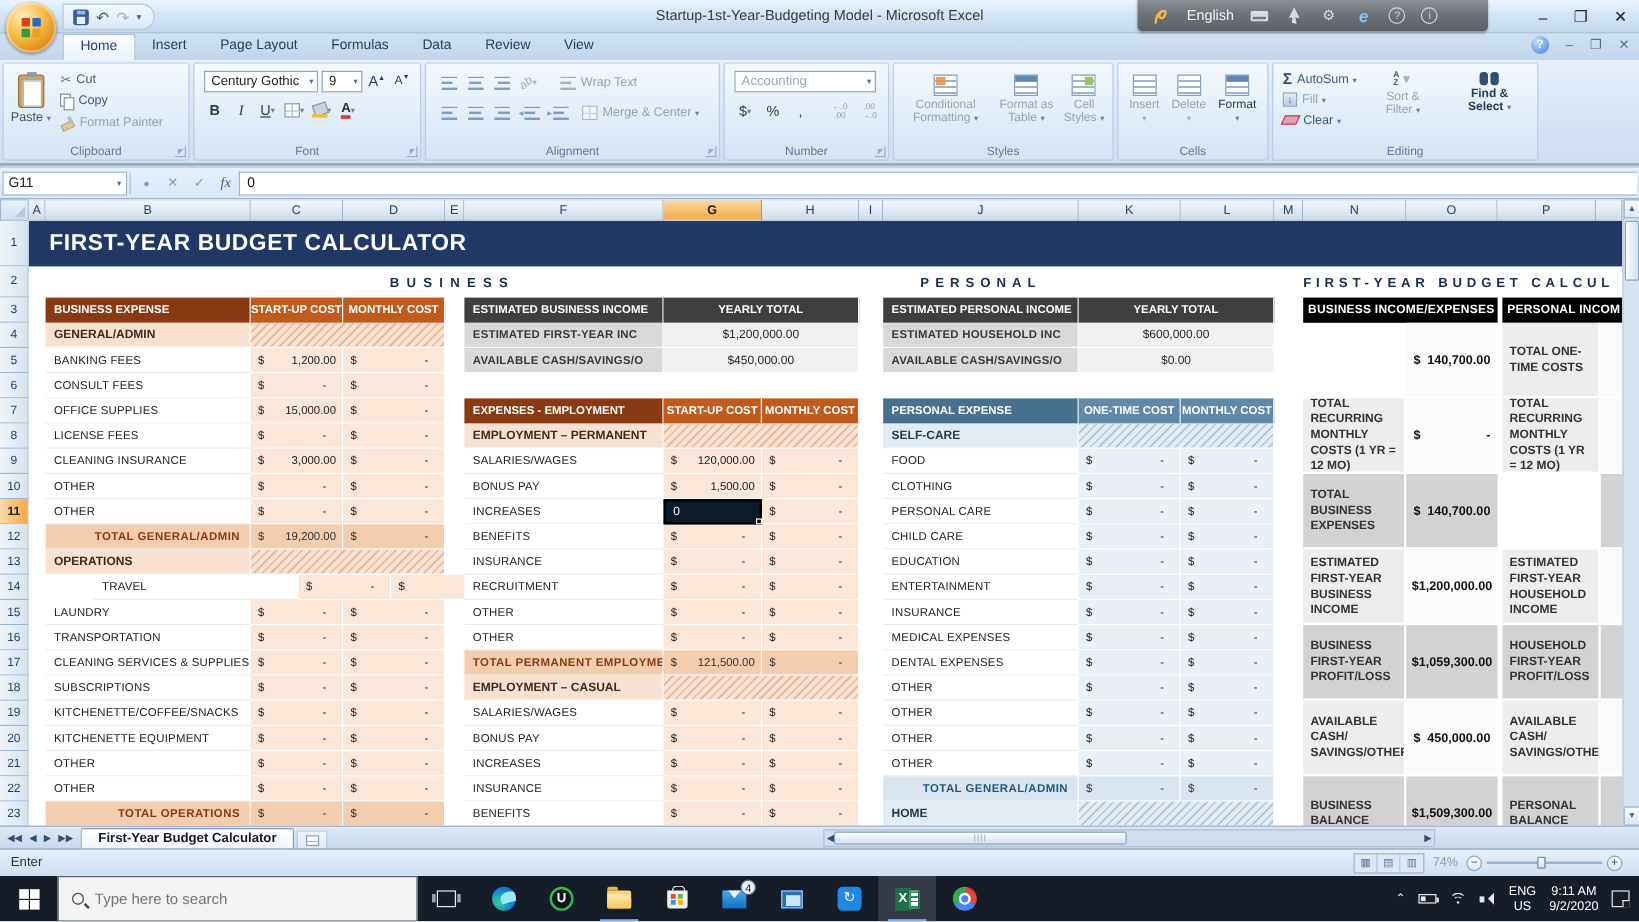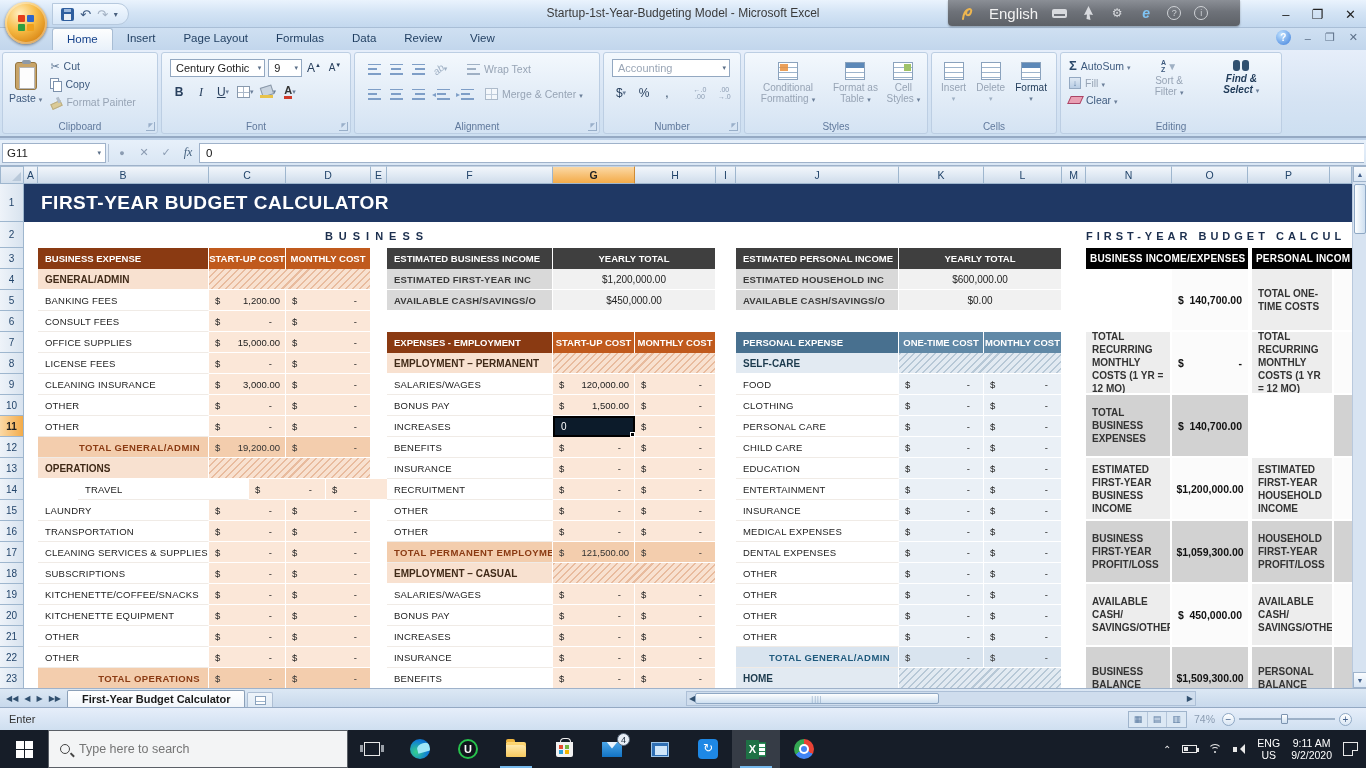--- a/index.html
+++ b/index.html
@@ -24,21 +24,21 @@
   .ic-save::before { content:""; position:absolute; left:3px; bottom:1px; width:7px; height:6px; background:#e8eef6; }
   .ic-save::after { content:""; position:absolute; left:3px; top:1px; width:7px; height:3px; background:#9db9dd; }
   .qat-btn { color:#3d5a82; font-size:13px; line-height:13px; }
   .qat-btn.dis { color:#a4b2c4; }
   .qat-dd { font-size:8px; color:#4a617f; }
   #win-title { position:absolute; left:0; right:0; top:0; height:28px; text-align:center; line-height:26px;
     color:#3a3a3a; font-size:12px; pointer-events:none; }
   #langbar { position:absolute; left:948px; top:0px; width:292px; height:26px; border-radius:0 0 4px 4px;
     background:linear-gradient(#8b8f96,#6e7279 45%,#5d6167); box-shadow:0 1px 2px rgba(0,0,0,.3);
     display:flex; align-items:center; gap:13px; padding:0 12px; z-index:25; }
-  #langbar .lb-txt { color:#f2f2f2; font-size:15px; }
+  #langbar .lb-txt { color:#f2f2f2; font-size:12px; }
   #langbar svg { display:block; }
   .lb-ic { width:16px; height:16px; display:flex; align-items:center; justify-content:center;
     color:#d8dade; font-size:12px; }
   .lb-ie { color:#7fc4f4; font-style:italic; font-weight:bold; font-size:14px; }
   .lb-circ { width:14px; height:14px; border:1.5px solid #cfd2d6; border-radius:50%; color:#cfd2d6;
     font-size:9px; display:flex; align-items:center; justify-content:center; }
   #win-controls { position:absolute; right:10px; top:0; height:28px; display:flex; gap:22px; align-items:center; }
   #win-controls span { color:#222; font-size:13px; }
 
   
@@ -612,21 +612,21 @@
         </div>
         <div class="big-btn" style="padding-top:2px;">
           <span style="display:flex;align-items:center;gap:1px;">
               <span class="ic-az">A<br>Z</span>
               <span class="ic-funnel">▼</span>
             </span>
           <span class="rbtn-txt dis two-line dd" style="font-size:10px;">Sort &amp; Filter</span>
         </div>
         <div class="big-btn" style="padding-top:3px;">
           <span class="ic-binoc"></span>
-          <span class="rbtn-txt two-line dd" style="font-size:10px;font-weight:bold;color:#1f3a58;font-style:italic;">Find &amp; Select</span>
+          <span class="rbtn-txt two-line dd" style="font-size:10px;font-weight:bold;color:#1f3a58;">Find &amp; Select</span>
         </div>
       </div>
       <div class="grp-label">Editing</div>
     </div>
   </div>
 
   <div id="formulabar">
     <div id="namebox">
       <span>G11</span>
         <span class="arr">▾</span>
@@ -684,20 +684,21 @@
         <div class="row-h" style="height: 21px;">19</div>
         <div class="row-h" style="height: 21px;">20</div>
         <div class="row-h" style="height: 21px;">21</div>
         <div class="row-h" style="height: 21px;">22</div>
         <div class="row-h" style="height: 21px;">23</div>
       </div>
 
     <div id="cells">
       <div id="banner">FIRST-YEAR BUDGET CALCULATOR</div>
       <div class="sect-title" style="left:14px;width:678px;">BUSINESS</div>
+      <div class="sect-title" style="left:712px;width:163px;letter-spacing:5px;">PERSONAL</div>
       <div class="sect-title" style="left:1062px;width:266px;letter-spacing:4px;text-align:left;">FIRST-YEAR BUDGET CALCUL</div>
 
       <div class="xt theme-warm" style="left:14px;top:64px;">
           <div class="xh">
             <div class="h1" style="width: 171px;">BUSINESS EXPENSE</div>
             <div class="h2" style="width: 77px;">START-UP COST</div>
             <div class="h2" style="width: 85px;">MONTHLY COST</div>
           </div>
           <div class="xr">
             <div class="cell sec" style="width: 171px;">GENERAL/ADMIN</div>

